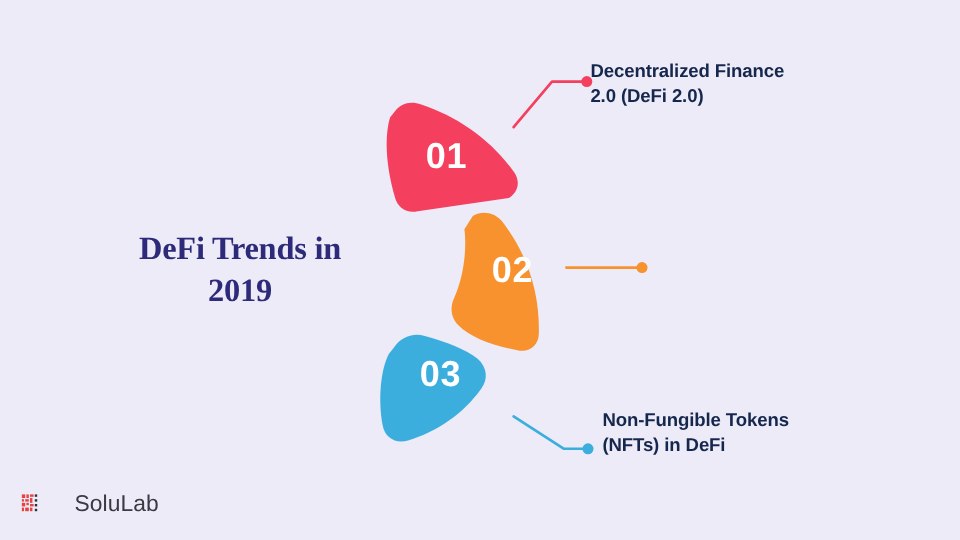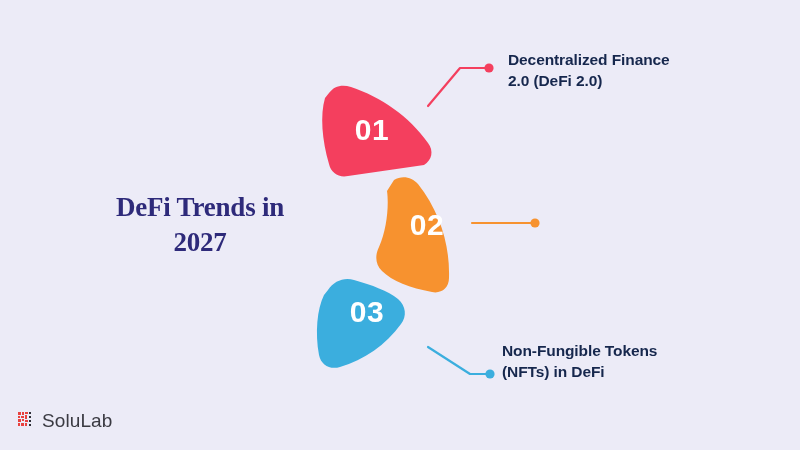--- a/index.html
+++ b/index.html
@@ -54,53 +54,53 @@
 
   
   .callout {
     position: absolute;
     font-size: 15.5px;
     font-weight: bold;
     line-height: 1.35;
     color: #16274d;
     letter-spacing: -0.1px;
   }
-  #callout-1 { left: 508px; top: 50px;  width: 250px; }
+  #callout-1 { left: 492px; top: 50px;  width: 250px; }
   #callout-2 { left: 552px; top: 203px; width: 230px; }
   #callout-3 { left: 502px; top: 341px; width: 250px; }
 
   
   #brand {
     position: absolute;
     left: 18px;
     bottom: 18px;
     display: flex;
     align-items: center;
-    gap: 4px;
+    gap: 24px;
   }
   #brand-mark {
     width: 20px;
     height: 20px;
     display: block;
   }
   #brand-name {
     font-size: 19px;
     font-weight: 500;
     color: #3a3a42;
     letter-spacing: 0.1px;
   }
 </style>
 </head>
 <body>
 
 <div id="canvas">
 
   <div id="main-title">
     <div>DeFi Trends in</div>
-    <div>2027</div>
+    <div>2019</div>
   </div>
 
   <svg id="diagram" viewBox="0 0 800 450">
 
     <g>
       <path fill="#f43f5e" d="M329 93
                C 334 86, 342 84, 351 87
                C 381 97, 409 116, 428 143
                C 434 151, 432 160, 424 165
                L 348 176

